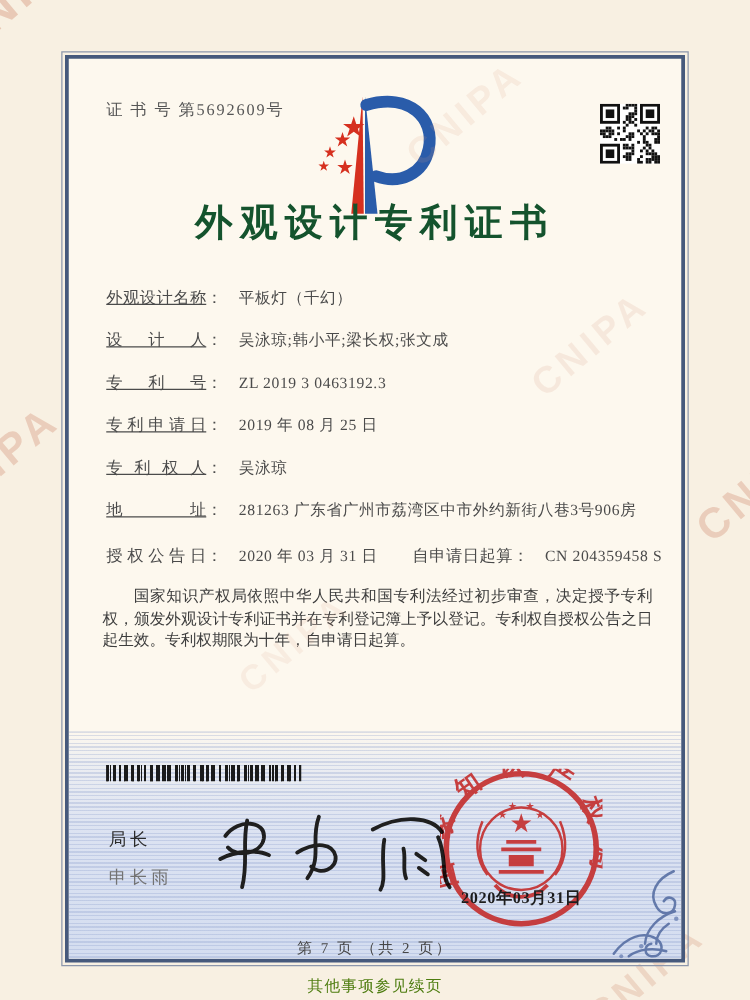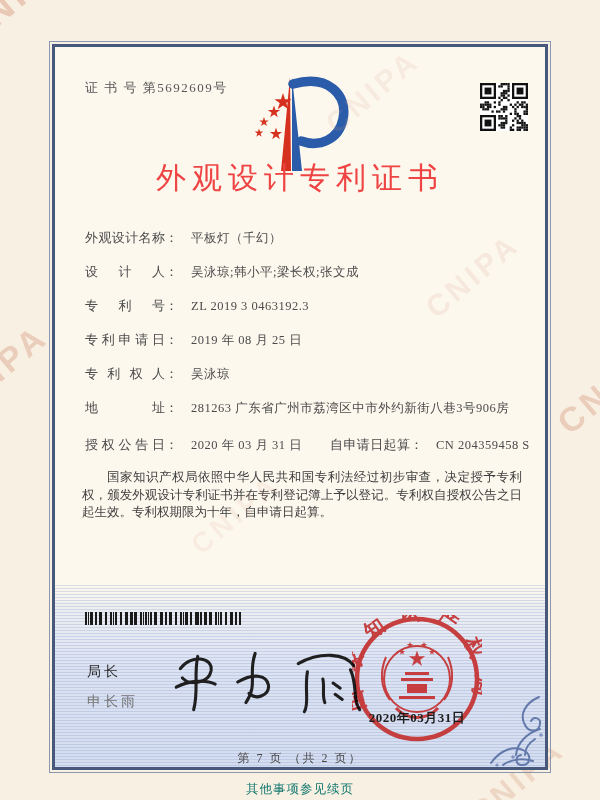--- a/index.html
+++ b/index.html
@@ -28,26 +28,26 @@
       repeating-linear-gradient(180deg, rgba(130,150,200,0.28) 0 1px, rgba(255,255,255,0) 1px 3px),
       linear-gradient(180deg, rgba(224,230,245,0) 0%, rgba(222,229,244,0.55) 14%, rgba(216,224,242,0.9) 45%, rgba(210,220,240,0.95) 100%);
   }
   .content{position:absolute;inset:0;z-index:1;}
   
   .cert-no{position:absolute;left:30px;top:32px;font-size:13px;color:#565656;letter-spacing:1.5px;}
   .logo{position:absolute;left:175px;top:26px;width:126px;height:108px;}
   .qr{position:absolute;left:425px;top:36px;width:48px;height:48px;}
   .title{
     position:absolute;left:0;right:0;top:111px;text-align:center;
-    font-size:30px;font-weight:normal;color:#ef4444;letter-spacing:6px;
+    font-size:30px;font-weight:bold;color:#14532d;letter-spacing:6px;
   }
   
   .fields{position:absolute;left:30px;top:184px;right:20px;}
   .f-row{display:flex;align-items:flex-start;line-height:14px;margin-bottom:20px;font-size:13px;color:#4b4b4b;white-space:nowrap;}
-  .f-label{display:inline-block;width:80px;text-align:justify;text-align-last:justify;}
+  .f-label{display:inline-block;width:80px;text-align:justify;text-align-last:justify;text-decoration:underline;}
   .f-colon{display:inline-block;width:14px;}
   .f-value{font-size:12.5px;letter-spacing:0.5px;margin-left:12px;}
   .grant-row{position:absolute;left:30px;top:391px;font-size:13px;color:#4b4b4b;line-height:14px;white-space:nowrap;}
   .grant-right{position:absolute;left:245px;top:0;white-space:nowrap;}
   .g-label{display:inline-block;width:80px;text-align:justify;text-align-last:justify;}
   
   .paras{position:absolute;left:27px;right:23px;top:422px;font-size:12.5px;line-height:17.5px;color:#3d3d3d;text-align:justify;}
   .paras p{margin:0 0 3px 0;text-indent:2em;}
   
   .barcode{
@@ -63,21 +63,21 @@
   .signature{position:absolute;left:112px;top:596px;width:205px;height:74px;}
   
   .seal{position:absolute;left:297px;top:568px;width:130px;height:130px;opacity:0.93;mix-blend-mode:multiply;}
   .seal-date{
     position:absolute;left:297px;top:662px;width:130px;text-align:center;
     font-size:13px;font-weight:bold;color:#1d1d1d;letter-spacing:0.5px;white-space:nowrap;
   }
   .flourish{position:absolute;left:428px;top:648px;width:62px;height:74px;}
   
   .page-no{position:absolute;left:0;right:0;top:703px;text-align:center;font-size:12px;color:#474747;letter-spacing:2px;}
-  .below-note{position:absolute;left:0;right:0;top:781px;text-align:center;font-size:12.5px;color:#0f766e;letter-spacing:1px;}
+  .below-note{position:absolute;left:0;right:0;top:781px;text-align:center;font-size:12.5px;color:#4d7c0f;letter-spacing:1px;}
 </style>
 </head>
 <body>
 
 <span class="wm" style="left:-52px;top:-26px;font-size:38px;opacity:.45;">CNIPA</span>
 <span class="wm" style="left:-66px;top:352px;font-size:34px;opacity:.4;">CNIPA</span>
 <span class="wm" style="left:548px;top:368px;font-size:34px;opacity:.4;">CNIPA</span>
 <span class="wm" style="left:462px;top:764px;font-size:30px;opacity:.3;">CNIPA</span>
 
 <div class="frame">

